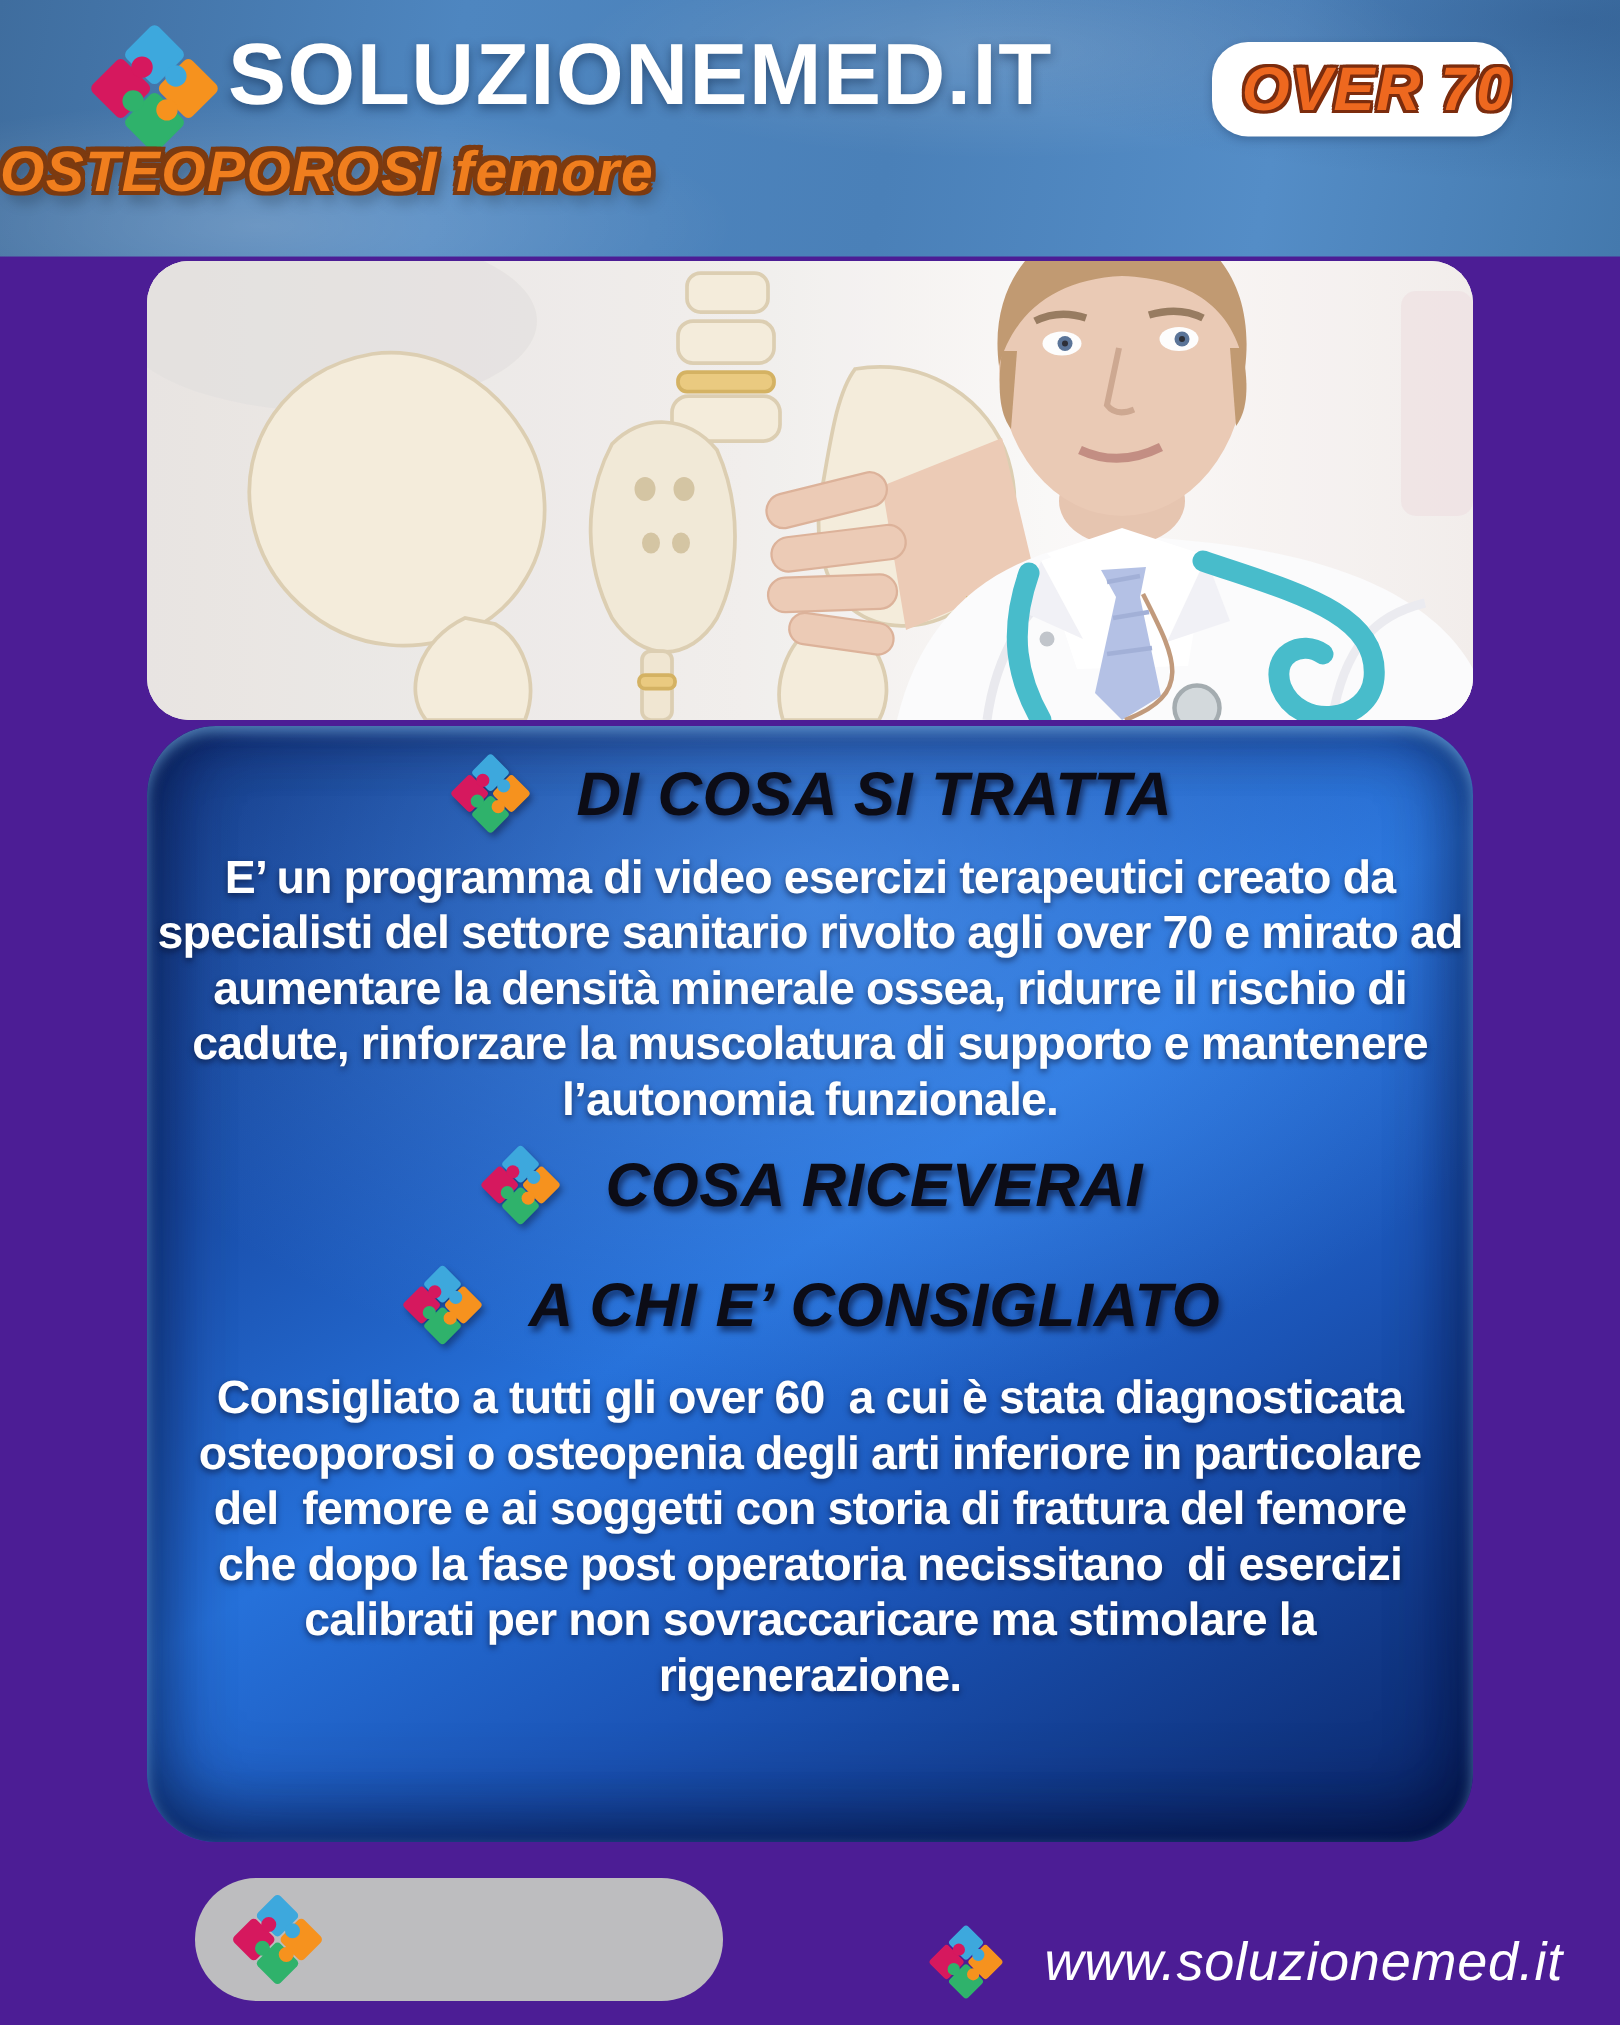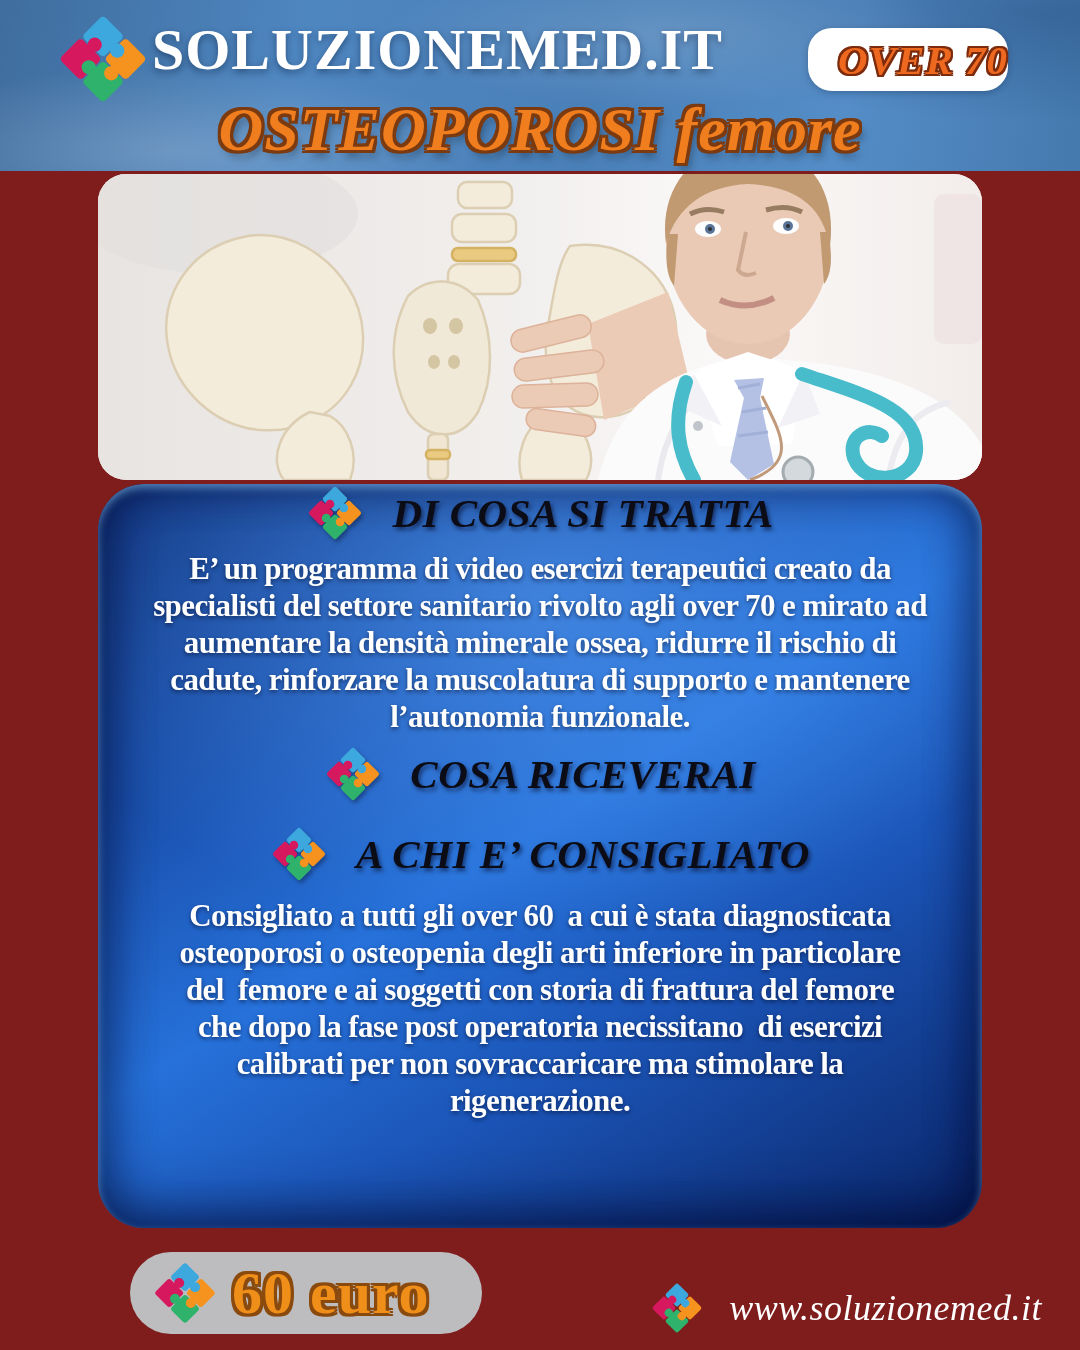--- a/index.html
+++ b/index.html
@@ -1,20 +1,20 @@
 <!DOCTYPE html>
 <html><head>
 <meta charset="utf-8">
 <style>
   * { margin:0; padding:0; box-sizing:border-box; }
   html,body { background:#000; }
   .page {
     position:relative; width:1080px; height:1350px; overflow:hidden;
-    background:#7f1d1d;
-    font-family:Liberation Serif, serif;
+    background:#4c1d95;
+    font-family:Liberation Sans, sans-serif;
   }
 
   
   .banner {
     position:absolute; top:0; left:0; width:1080px; height:171px;
     background:
       radial-gradient(42% 70% at 16% 88%, rgba(255,255,255,.20), rgba(255,255,255,0) 70%),
       radial-gradient(38% 60% at 62% 20%, rgba(255,255,255,.14), rgba(255,255,255,0) 70%),
       radial-gradient(55% 90% at 97% 8%, rgba(20,50,100,.30), rgba(20,50,100,0) 70%),
       linear-gradient(100deg,#3f6d9e 0%, #4e86c0 28%, #4a80b8 55%, #548dc7 78%, #4479ad 100%);
@@ -32,22 +32,22 @@
     box-shadow:0 2px 6px rgba(0,20,50,.25);
   }
   .over-badge span {
     font-size:41px; font-weight:bold; font-style:italic; letter-spacing:1px;
     color:#ee681f;
     text-shadow:-2px -2px 0 #7c2c0d, 2px -2px 0 #7c2c0d, -2px 2px 0 #7c2c0d,
                  2px 2px 0 #7c2c0d, -2px 0 0 #7c2c0d, 2px 0 0 #7c2c0d,
                  0 -2px 0 #7c2c0d, 0 2px 0 #7c2c0d;
   }
   .subtitle {
-    position:absolute; top:94px; left:0; width:100%; text-align:center;
-    font-size:62px; font-weight:bold; font-style:italic; letter-spacing:1px;
+    position:absolute; top:94px; left:0; width:100%; 
+    font-size:38px; font-weight:bold; font-style:italic; letter-spacing:1px;
     color:#f07e1e;
     text-shadow:-3px -3px 0 #7c3a10, 3px -3px 0 #7c3a10, -3px 3px 0 #7c3a10,
                  3px 3px 0 #7c3a10, -3px 0 0 #7c3a10, 3px 0 0 #7c3a10,
                  0 -3px 0 #7c3a10, 0 3px 0 #7c3a10, 4px 7px 9px rgba(0,0,0,.35);
   }
 
   
   .hero {
     position:absolute; left:98px; top:174px; width:884px; height:306px;
     border-radius:28px; overflow:hidden; background:#ece9e6;
@@ -56,21 +56,22 @@
 
   
   .card {
     position:absolute; left:98px; top:484px; width:884px; height:744px;
     border-radius:46px;
     background:
       radial-gradient(95% 72% at 50% 16%, rgba(92,168,255,.55), rgba(92,168,255,0) 62%),
       linear-gradient(148deg,#0e2f78 0%, #1c55b4 30%, #2671da 48%, #1b54b6 68%, #0a2568 100%);
     box-shadow: inset 0 4px 9px rgba(140,205,255,.55), inset 0 -18px 55px rgba(0,8,45,.45),
                 inset 14px 0 45px rgba(0,8,45,.30), inset -14px 0 45px rgba(0,8,45,.30);
-    display:flex; flex-direction:column; 
+    display:flex; flex-direction:column; align-items:center;
+    padding-top:16px;
   }
   .sec-row { display:flex; align-items:center; justify-content:center; gap:28px; height:58px; }
   .sec-row .puzzle { width:58px; height:58px; flex:0 0 auto; filter:drop-shadow(2px 3px 2px rgba(0,0,20,.35)); }
   .sec-title {
     font-size:41px; font-weight:bold; font-style:italic; letter-spacing:.5px;
     color:#0c0c16; text-shadow:2px 3px 4px rgba(0,0,25,.55);
   }
   .sec-text {
     font-size:31px; font-weight:bold; line-height:37px; letter-spacing:-0.6px;
     color:#fff; text-align:center; white-space:pre;
@@ -247,21 +248,20 @@
 che dopo la fase post operatoria necissitano  di esercizi
 calibrati per non sovraccaricare ma stimolare la
 rigenerazione.</div>
 
   </div>
 
   <div class="price-badge">
     <svg class="puzzle" viewBox="-6 -6 112 112">
         <use href="#puzzle-logo"></use>
       </svg>
-    <div class="price-label">60 euro</div>
   </div>
 
   <div class="site-link">
     <svg class="puzzle" viewBox="-6 -6 112 112">
         <use href="#puzzle-logo"></use>
       </svg>
     <div class="site-text">www.soluzionemed.it</div>
   </div>
 
 </div>

